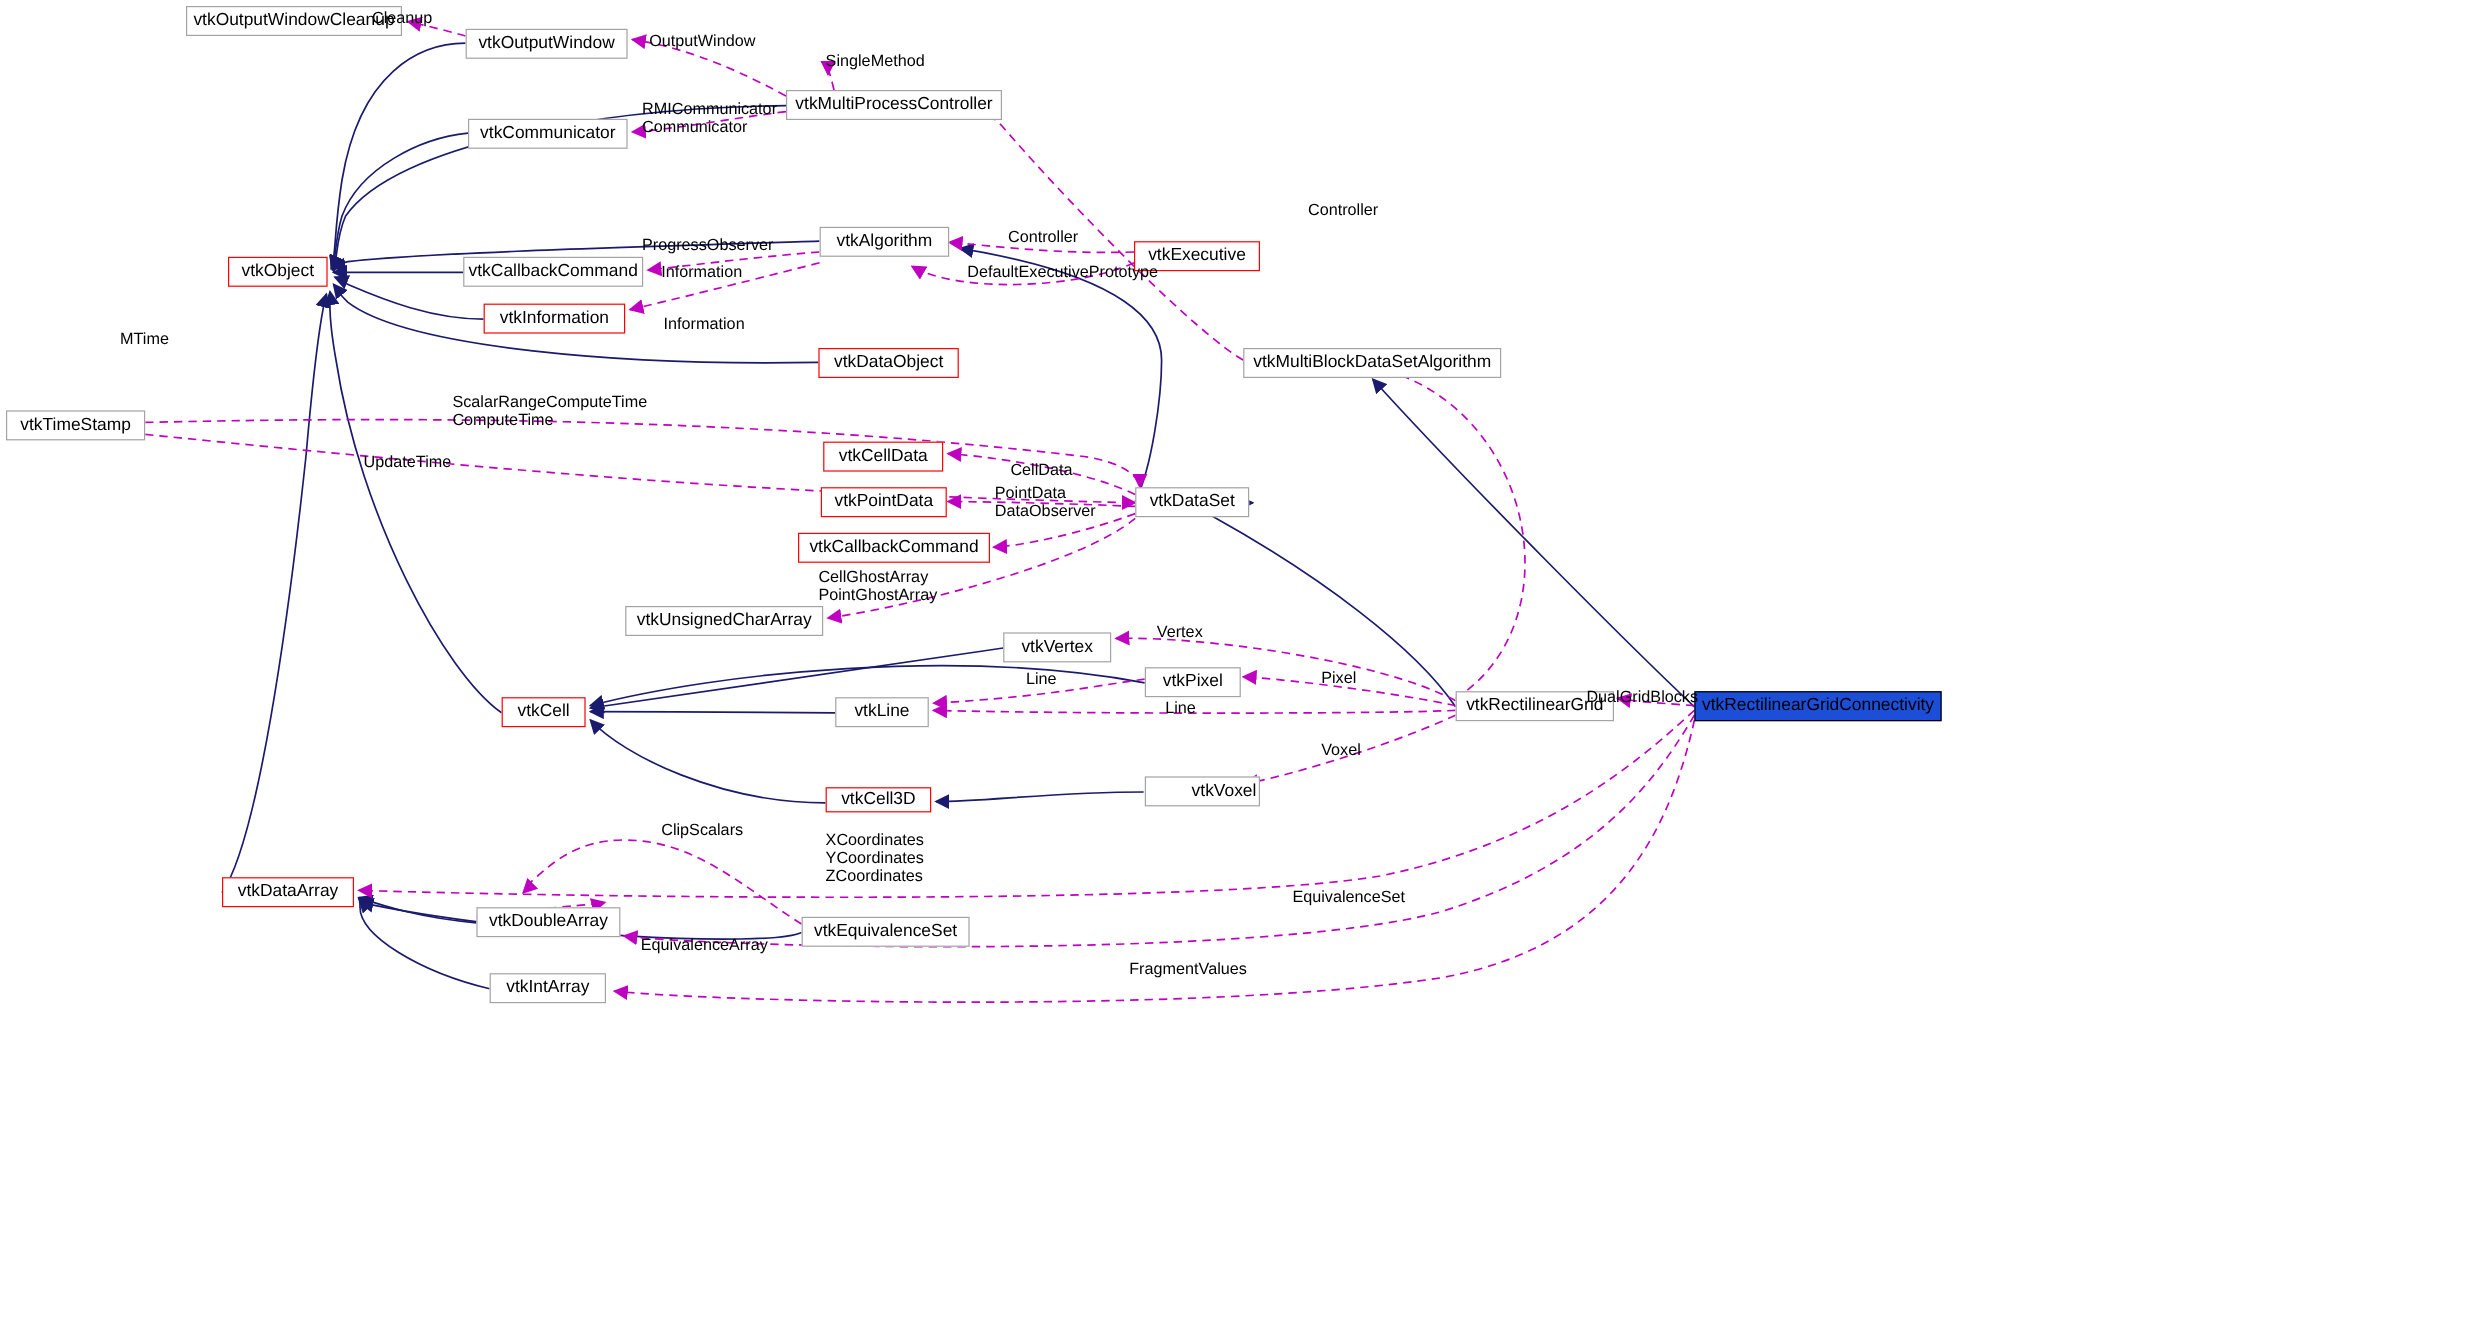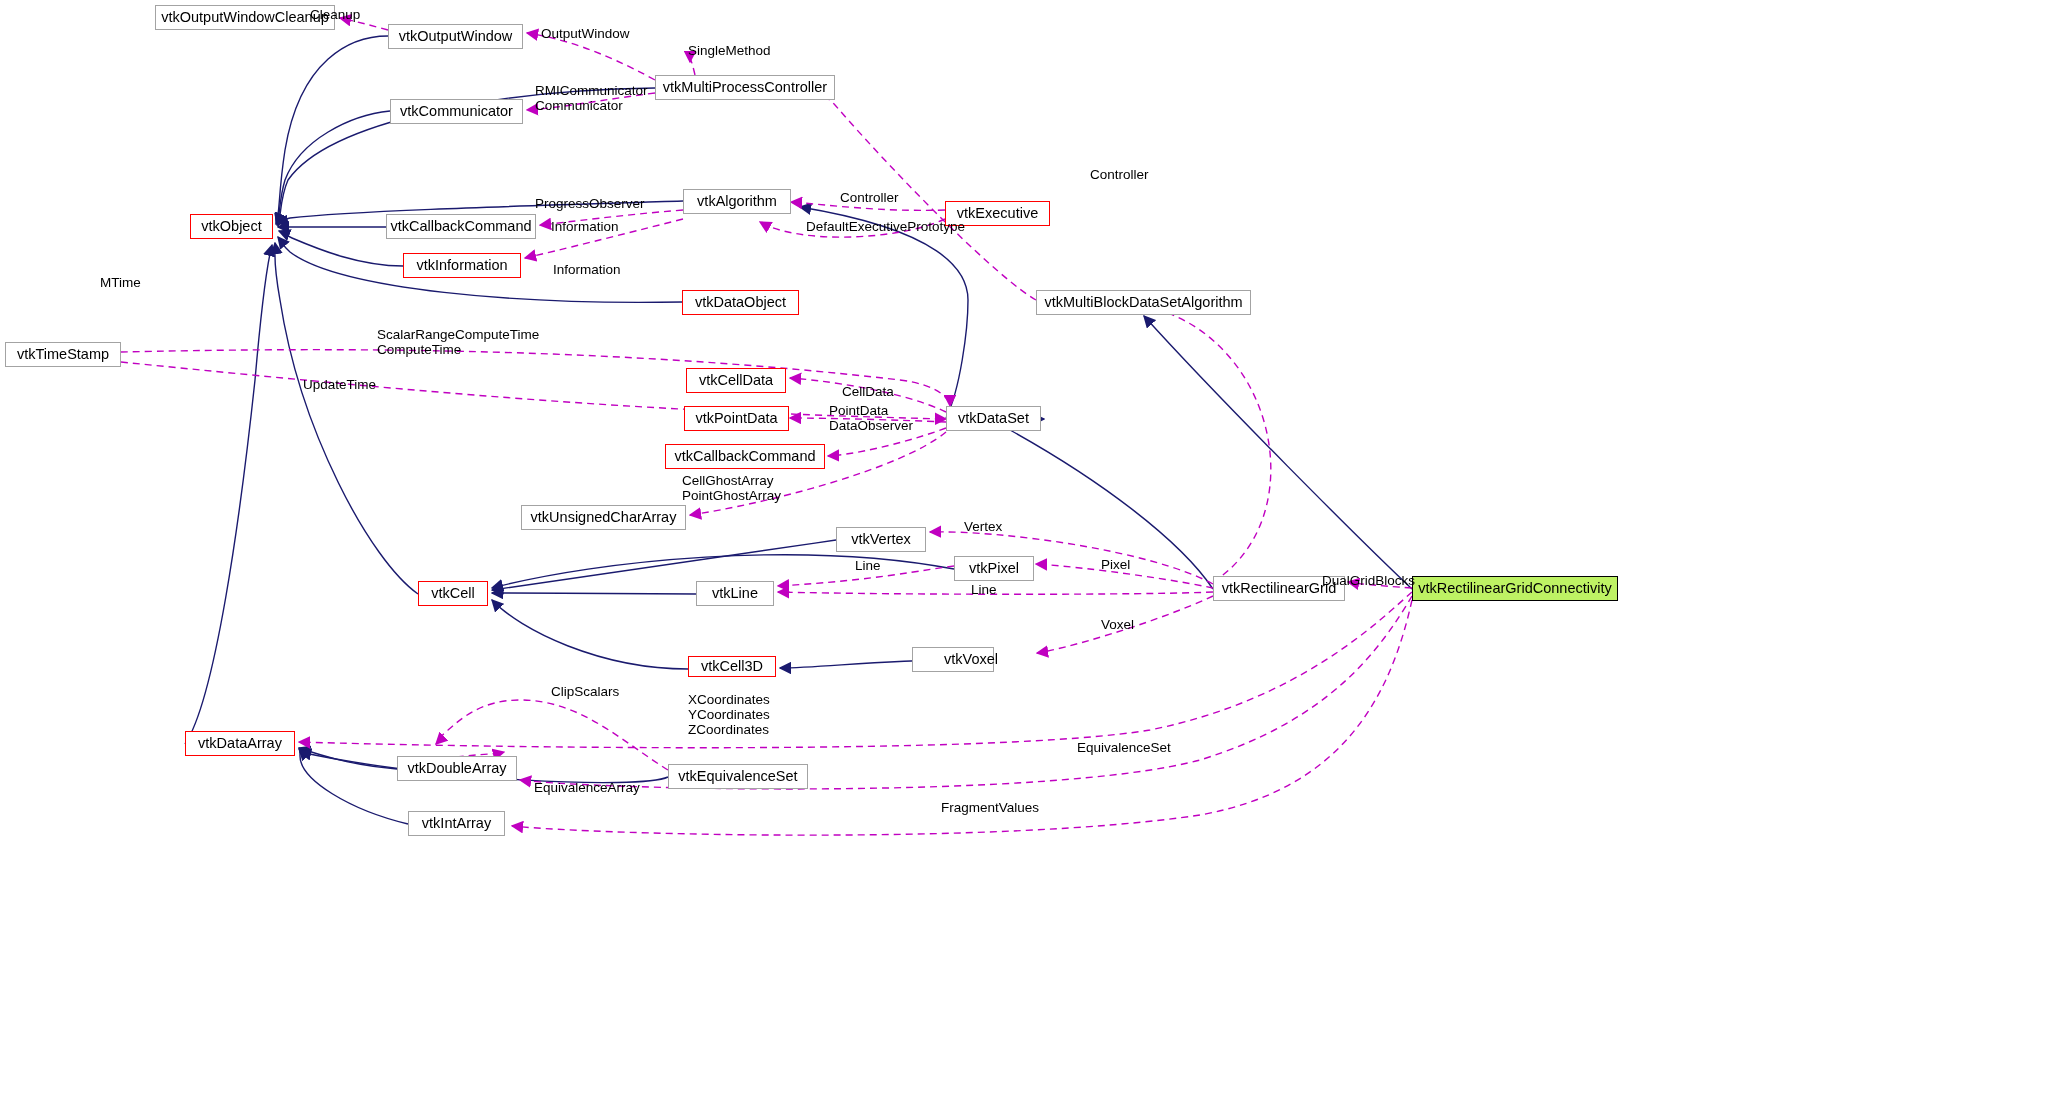--- a/index.html
+++ b/index.html
@@ -3,21 +3,21 @@
 <meta charset="utf-8">
 <style>
   html,body{margin:0;padding:0;background:#ffffff;}
   body{width:2069px;height:1107px;position:relative;font-family:"Liberation Sans",sans-serif;overflow:hidden;}
   #stage{position:absolute;left:0;top:0;width:2069px;height:1107px;}
   svg.edges{position:absolute;left:0;top:0;width:2069px;height:1107px;pointer-events:none;}
   .node{position:absolute;box-sizing:border-box;border:1px solid #a3a3a3;background:#ffffff;
         font-size:14.5px;line-height:1;color:#000;display:flex;align-items:center;justify-content:center;
         white-space:nowrap;}
   .node.red{border-color:#ff0000;}
-  .node.grey{background:#bef264;border-color:#000;}
+  .node.grey{background:#1d4ed8;border-color:#000;}
   .elabel{position:absolute;font-size:13.5px;color:#000;white-space:nowrap;line-height:15px;}
 </style>
 </head>
 <body>
 
 <div id="stage">
 
   <svg class="edges" viewBox="0 0 2069 1107">
     <defs>
       <marker id="arrI" markerWidth="9" markerHeight="9" refX="8" refY="4.5" orient="auto">
@@ -97,21 +97,21 @@
       <div class="node red" style="left: 684px; top: 406px; width: 105px; height: 25px;">vtkPointData</div>
       <div class="node" style="left: 946px; top: 406px; width: 95px; height: 25px;">vtkDataSet</div>
       <div class="node red" style="left: 665px; top: 444px; width: 160px; height: 25px;">vtkCallbackCommand</div>
       <div class="node" style="left: 521px; top: 505px; width: 165px; height: 25px;">vtkUnsignedCharArray</div>
       <div class="node" style="left: 836px; top: 527px; width: 90px; height: 25px;">vtkVertex</div>
       <div class="node" style="left: 954px; top: 556px; width: 80px; height: 25px;">vtkPixel</div>
       <div class="node" style="left: 1213px; top: 576px; width: 132px; height: 25px;">vtkRectilinearGrid</div>
       <div class="node grey" style="left: 1412px; top: 576px; width: 206px; height: 25px;">vtkRectilinearGridConnectivity</div>
       <div class="node red" style="left: 418px; top: 581px; width: 70px; height: 25px;">vtkCell</div>
       <div class="node" style="left: 696px; top: 581px; width: 78px; height: 25px;">vtkLine</div>
-      <div class="node" style="left: 912px; top: 647px; width: 82px; height: 25px; padding-left: 36px;">vtkVoxel</div>
+      <div class="node" style="left: 954px; top: 647px; width: 96px; height: 25px; padding-left: 36px;">vtkVoxel</div>
       <div class="node red" style="left: 688px; top: 656px; width: 88px; height: 21px;">vtkCell3D</div>
       <div class="node red" style="left: 185px; top: 731px; width: 110px; height: 25px;">vtkDataArray</div>
       <div class="node" style="left: 397px; top: 756px; width: 120px; height: 25px;">vtkDoubleArray</div>
       <div class="node" style="left: 668px; top: 764px; width: 140px; height: 25px;">vtkEquivalenceSet</div>
       <div class="node" style="left: 408px; top: 811px; width: 97px; height: 25px;">vtkIntArray</div>
     </div>
   <div id="labels">
       <div class="elabel" style="left: 310px; top: 7px; white-space: pre;">Cleanup</div>
       <div class="elabel" style="left: 541px; top: 26px; white-space: pre;">OutputWindow</div>
       <div class="elabel" style="left: 688px; top: 43px; white-space: pre;">SingleMethod</div>

